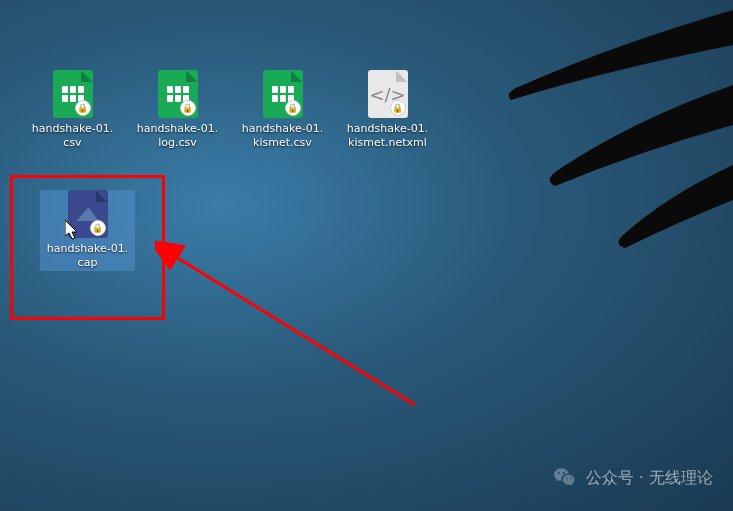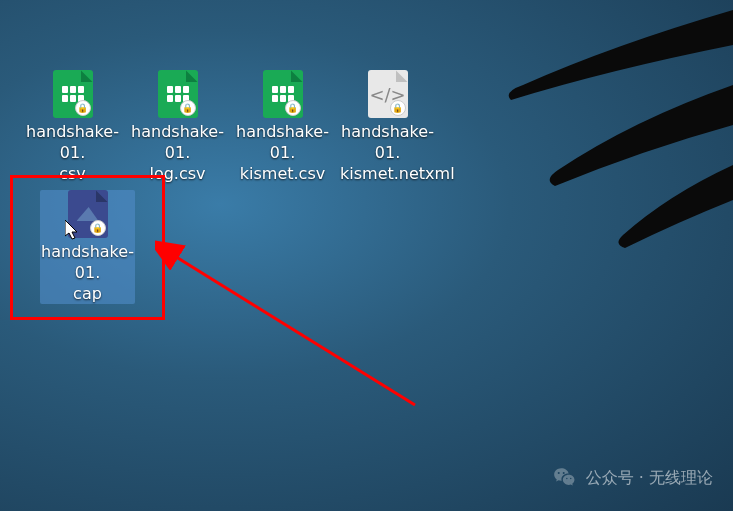--- a/index.html
+++ b/index.html
@@ -130,21 +130,21 @@
       border-radius: 50%;
       display: flex;
       align-items: center;
       justify-content: center;
       font-size: 9px;
       color: #555;
       border: 1px solid #ccc;
     }
     .icon-label {
       color: #fff;
-      font-size: 16px;
+      font-size: 11px;
       text-align: center;
       line-height: 1.3;
       text-shadow: 0 1px 2px rgba(0,0,0,0.8);
       white-space: pre-line;
       max-width: 95px;
     }
     .second-row {
       position: absolute;
       top: 190px;
       left: 40px;

